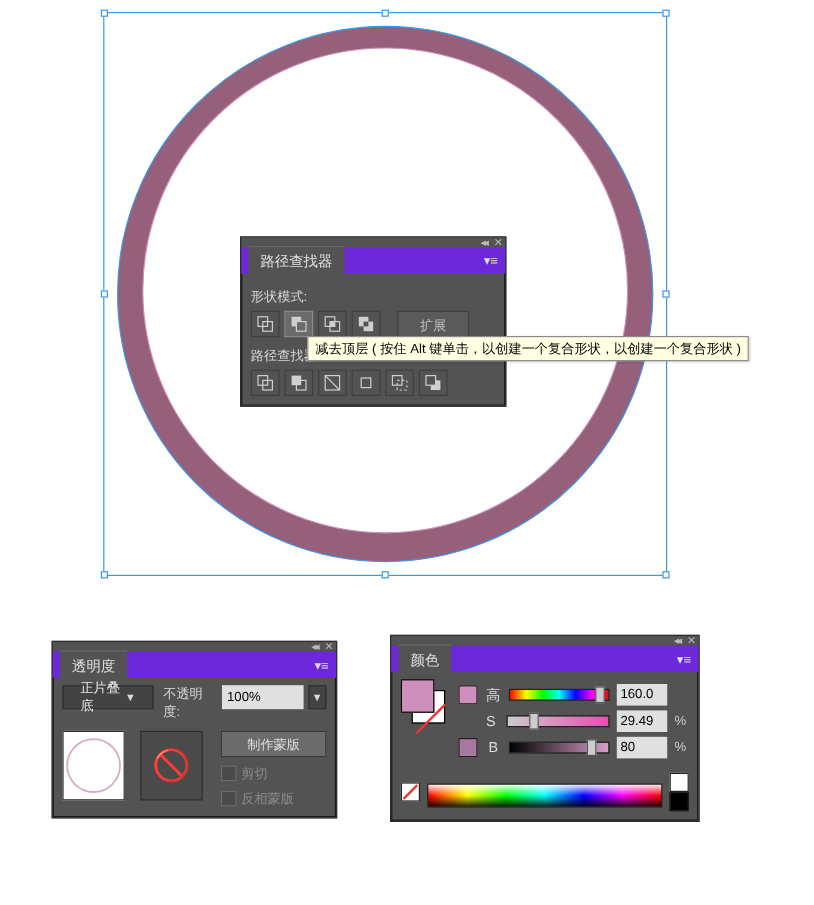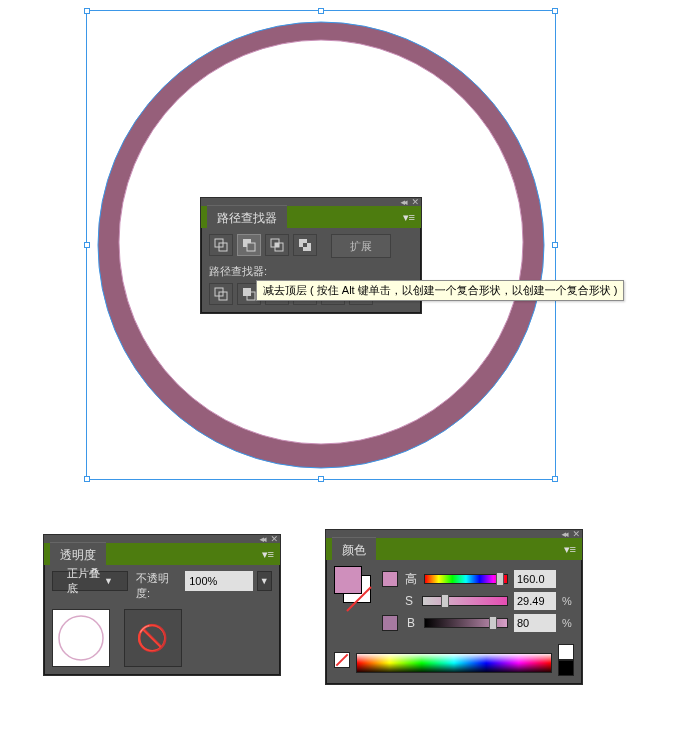--- a/index.html
+++ b/index.html
@@ -73,21 +73,21 @@
     display:flex;
     justify-content:flex-end;
     align-items:center;
     padding-right:4px;
     gap:6px;
   }
   .panel-top .pip { font-size:9px; color:#bbb; letter-spacing:-2px; }
   .tabbar {
     display:flex;
     align-items:center;
-    background:#4d7c0f;
+    background:#6d28d9;
     height:22px;
     padding-left:6px;
   }
   .tabbar .tab-label {
     background:#535353;
     padding:4px 10px 3px;
     font-size:12px;
     color:#e0e0e0;
     border-top:1px solid #666;
   }
@@ -343,20 +343,21 @@
 <div class="panel pathfinder">
   <div class="panel-top">
     <span class="pip">◂◂</span>
     <span class="pip">✕</span>
   </div>
   <div class="tabbar">
     <div class="tab-label">路径查找器</div>
     <div class="flyout">▾≡</div>
   </div>
   <div class="panel-body">
+    <div class="section-label">形状模式:</div>
     <div class="row">
       <div class="icon-btn">
         <svg width="14" height="14">
             <rect x="1" y="1" width="8" height="8" fill="none" stroke="#cfcfcf"></rect>
             <rect x="5" y="5" width="8" height="8" fill="none" stroke="#cfcfcf"></rect>
           </svg>
       </div>
       <div class="icon-btn selected">
         <svg width="14" height="14">
             <rect x="1" y="1" width="8" height="8" fill="#cfcfcf"></rect>
@@ -451,20 +452,31 @@
       <div class="thumb-box">
         <svg width="48" height="48">
             <circle cx="24" cy="24" r="22" fill="none" stroke="#d9a9c8" stroke-width="1.5"></circle>
           </svg>
       </div>
       <div style="width:6px"></div>
       <div class="mask-box">
         <span>🚫</span>
       </div>
       <div style="width:8px"></div>
+      <div style="display:flex;flex-direction:column;gap:6px">
+        <div class="mask-btn">制作蒙版</div>
+        <div class="chk">
+            <div class="box"></div>
+            <span>剪切</span>
+          </div>
+        <div class="chk">
+            <div class="box"></div>
+            <span>反相蒙版</span>
+          </div>
+      </div>
     </div>
   </div>
 </div>
 
 <div class="panel colorpanel">
   <div class="panel-top">
     <span class="pip">◂◂</span>
     <span class="pip">✕</span>
   </div>
   <div class="tabbar">

